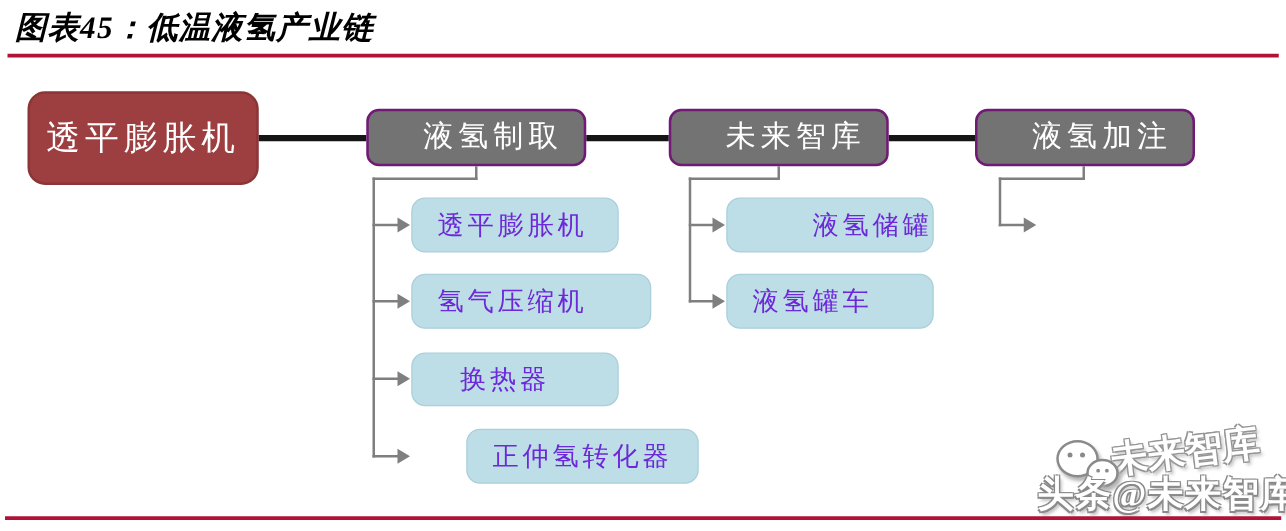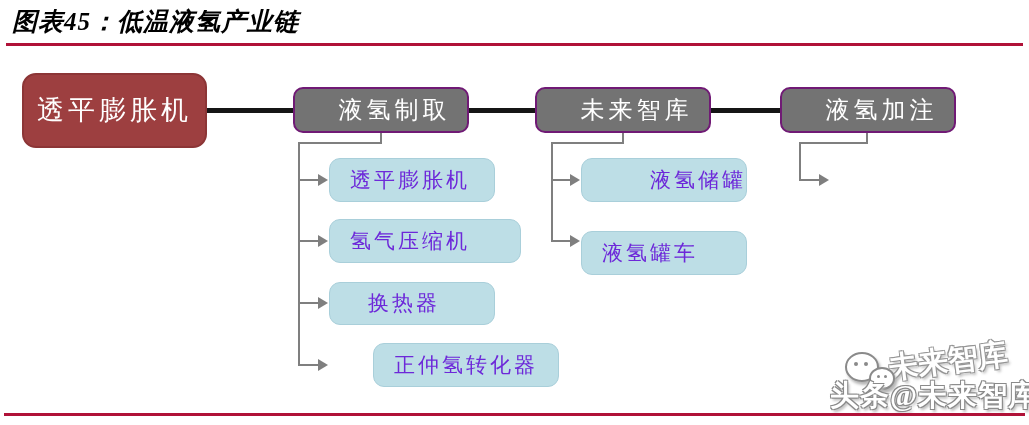--- a/index.html
+++ b/index.html
@@ -100,21 +100,21 @@
   <div class="conn" style="left:799px;top:142px;width:2px;height:39px;"></div>
   <div class="conn" style="left:799px;top:179px;width:22px;height:2px;"></div>
   <div class="arrow" style="left:819px;top:174px;"></div>
 
   <div class="box child-box" style="left:329px;top:158px;width:166px;height:44px;line-height:42px;">透平膨胀机</div>
   <div class="box child-box" style="left:329px;top:219px;width:192px;height:44px;line-height:42px;">氢气压缩机</div>
   <div class="box child-box" style="left:329px;top:282px;width:166px;height:43px;line-height:41px;padding-left:38px;">换热器</div>
   <div class="box child-box" style="left:329px;top:343px;width:186px;height:44px;line-height:42px;margin-left:44px;">正仲氢转化器</div>
 
   <div class="box child-box" style="left:581px;top:158px;width:166px;height:44px;line-height:42px;text-align:right;">液氢储罐</div>
-  <div class="box child-box" style="left:581px;top:219px;width:166px;height:44px;line-height:42px;margin-top:12px;">液氢罐车</div>
+  <div class="box child-box" style="left:581px;top:219px;width:166px;height:44px;line-height:42px;">液氢罐车</div>
 
 
   <div>
     <div class="wm wm-ghost">未来智库</div>
     <div class="wm-icon">
       <div class="bub bub-big">
         <span class="eye eye-l"></span>
           <span class="eye eye-r"></span>
       </div>
       <div class="bub bub-small">

